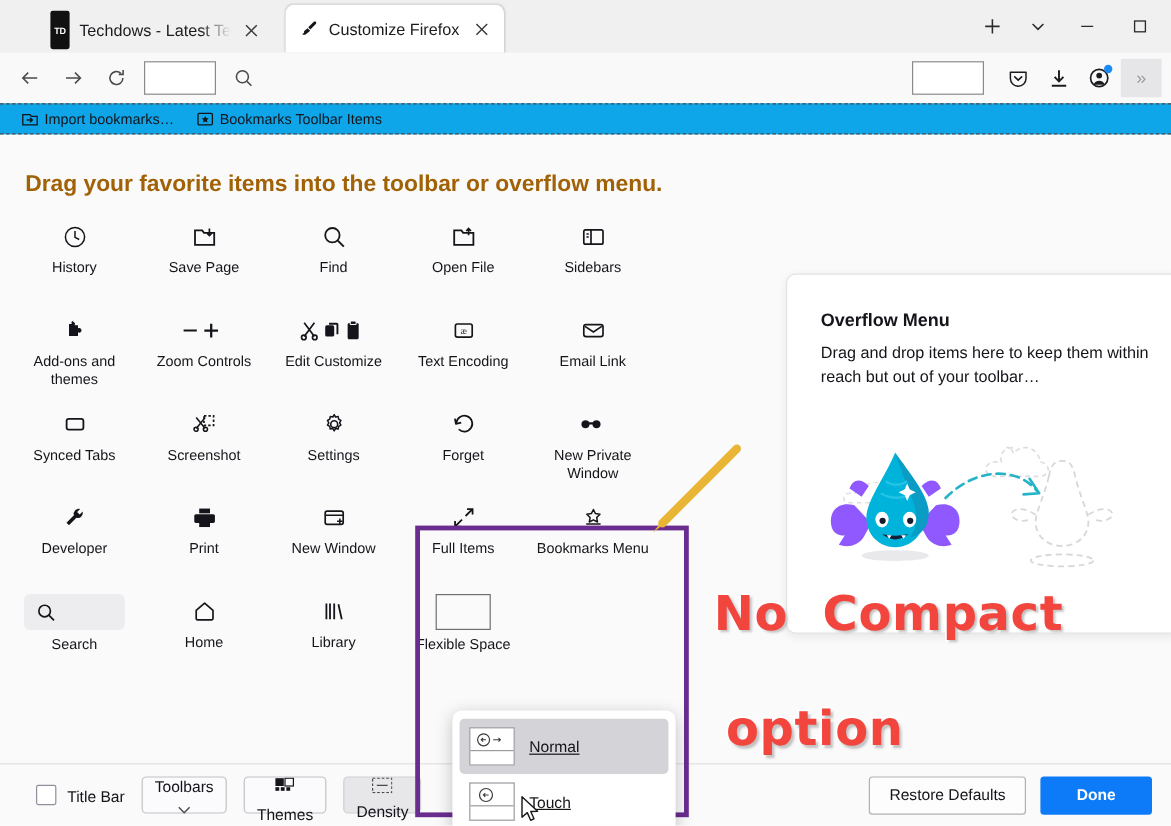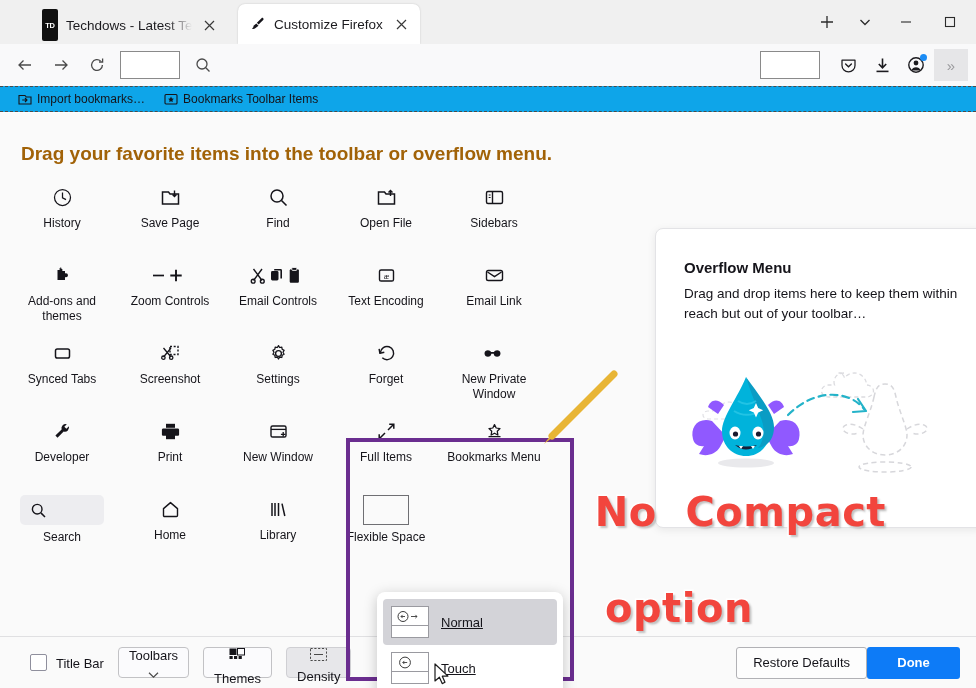--- a/index.html
+++ b/index.html
@@ -234,21 +234,21 @@
     border: 1px solid #c2c2c5;
     border-radius: 4px;
     background: #fbfbfd;
     display: flex; align-items: center;
     gap: 8px;
     padding: 0 10px;
     font-size: 13px; color: #15141a; flex-direction: column;
   }
   .btn .chev { font-size: 10px; color: #4a4a4a; }
   .btn.pressed { background: #e7e7ea; border-color: #cfcfd3; }
-  .bottom-right { margin-left: auto; display: flex; align-items: flex-start; }
+  .bottom-right { margin-left: auto; display: flex; align-items: flex-start; gap: 12px; }
   .btn-restore {
     height: 32px; padding: 0 16px;
     border: 1px solid #b1b1b5; border-radius: 3px;
     background: #fdfdfd;
     font-size: 13px; color: #15141a;
     display: flex; align-items: center;
   }
   .btn-done {
     height: 32px; width: 93px;
     border: none; border-radius: 3px;
@@ -545,21 +545,21 @@
             <g fill="#15141a">
               <rect x="22" y="6" width="7.5" height="9.5" rx="1.4"></rect>
               <path d="M25.2 4h6.4a1.4 1.4 0 0 1 1.4 1.4v8.2h-1.6V5.6h-6.2z"></path>
             </g>
             <g fill="#15141a">
               <path d="M42 4.2h6.6c.7 0 1.3.6 1.3 1.3v11c0 .7-.6 1.3-1.3 1.3H42c-.7 0-1.3-.6-1.3-1.3v-11c0-.7.6-1.3 1.3-1.3z"></path>
               <rect x="42.8" y="2.4" width="5" height="3" rx=".8" fill="#15141a" stroke="#fafafa" stroke-width=".9"></rect>
             </g>
           </svg>
         </span>
-        <span class="plabel">Email Controls</span>
+        <span class="plabel">Edit Customize</span>
       </div>
 
       <div class="pitem">
         <span class="pico">
           <svg width="21" height="21" viewBox="0 0 21 21">
               <rect x="3.5" y="5" width="14" height="11" rx="1.6" stroke="#15141a" stroke-width="1.4" fill="none"></rect>
               <text x="10.5" y="13.6" font-size="8" font-family="Liberation Serif, serif" text-anchor="middle" fill="#15141a">æ</text>
             </svg>
         </span>
         <span class="plabel">Text Encoding</span>

